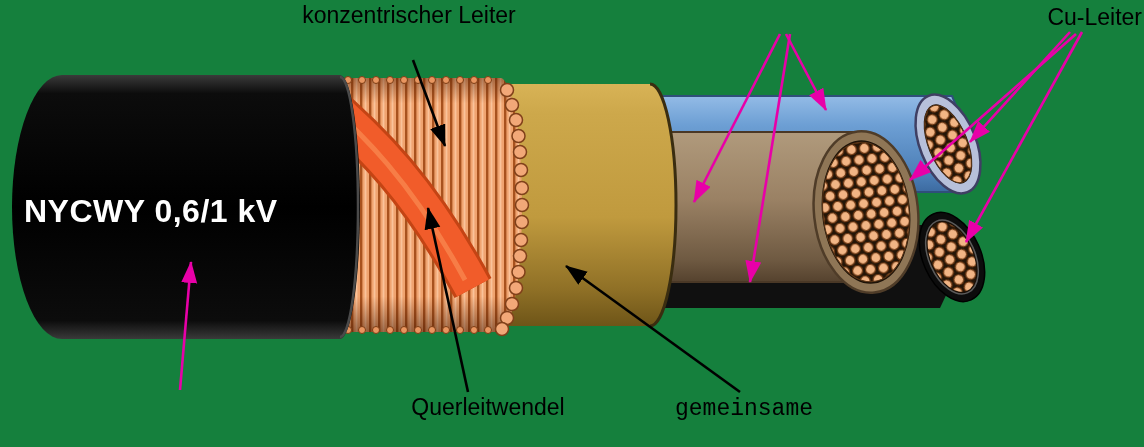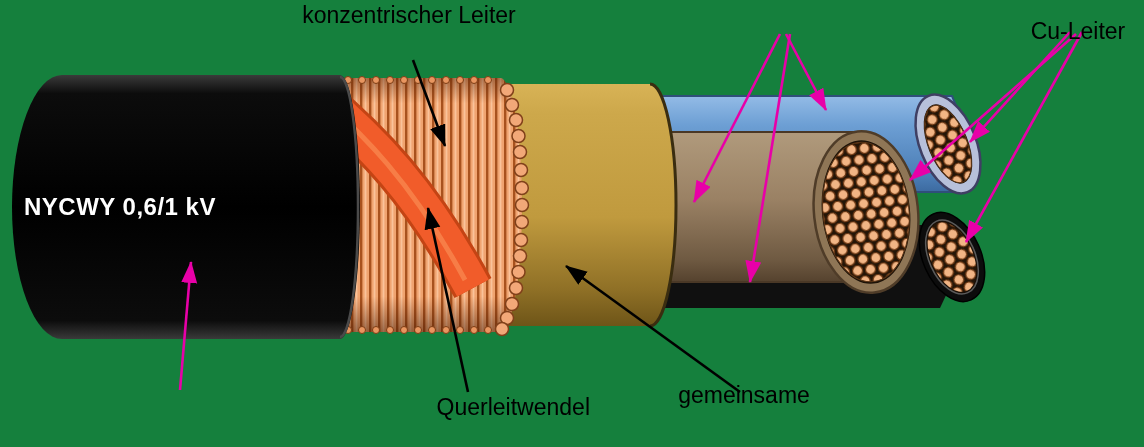--- a/index.html
+++ b/index.html
@@ -2,21 +2,21 @@
 <html><head>
 <meta charset="utf-8">
 <style>
   html,body{margin:0;padding:0;background:#fff;}
   .stage{position:relative;width:1144px;height:447px;background:#15803d;
          font-family:"Liberation Sans",sans-serif;overflow:hidden;}
   .stage svg{position:absolute;left:0;top:0;}
   .lbl{position:absolute;color:#000;font-size:23px;line-height:27px;
        text-align:center;white-space:nowrap;}
   .lbl div{white-space:nowrap;}
-  .marking{position:absolute;left:24px;top:193px;color:#fff;font-size:24px;
+  .marking{position:absolute;left:24px;top:193px;color:#fff;font-size:32px;
            font-weight:bold;letter-spacing:.5px;}
 </style>
 </head>
 <body>
 
 <div class="stage">
 
 <svg width="1144" height="447" viewBox="0 0 1144 447">
   <defs>
     <pattern id="wirePat" width="9" height="40" patternUnits="userSpaceOnUse">
@@ -180,24 +180,24 @@
     <path d="M1076,34 L910,180" marker-end="url(#ahM)"></path>
     <path d="M1082,32 L966,242" marker-end="url(#ahM)"></path>
   </g>
 </svg>
 
 <div class="lbl" style="left:283px;top:2px;width:252px;">
   <div>konzentrischer Leiter</div>
 </div>
 
 
-<div class="lbl" style="left:1014px;top:18px;width:128px;">Cu-Leiter</div>
+<div class="lbl" style="left:1014px;top:4px;width:128px;text-align:right;">Cu-Leiter</div>
 
 <div class="marking">NYCWY 0,6/1 kV</div>
 
 
-<div class="lbl" style="left:350px;top:394px;width:240px;text-align:right;">Querleitwendel</div>
-
-<div class="lbl" style="left:624px;top:382px;width:240px;">
+<div class="lbl" style="left:368px;top:394px;width:240px;">Querleitwendel</div>
+
+<div class="lbl" style="left:624px;top:396px;width:240px;font-family:Liberation Mono, monospace;">
   <div>gemeinsame</div>
 </div>
 
 </div>
 
 </body></html>

